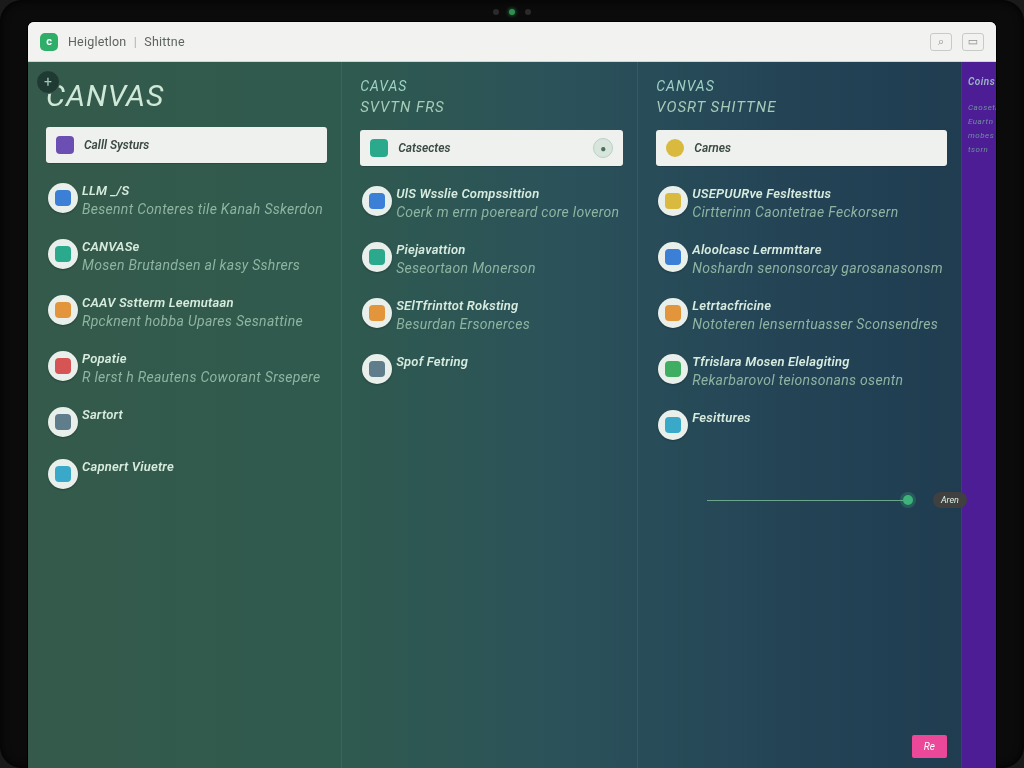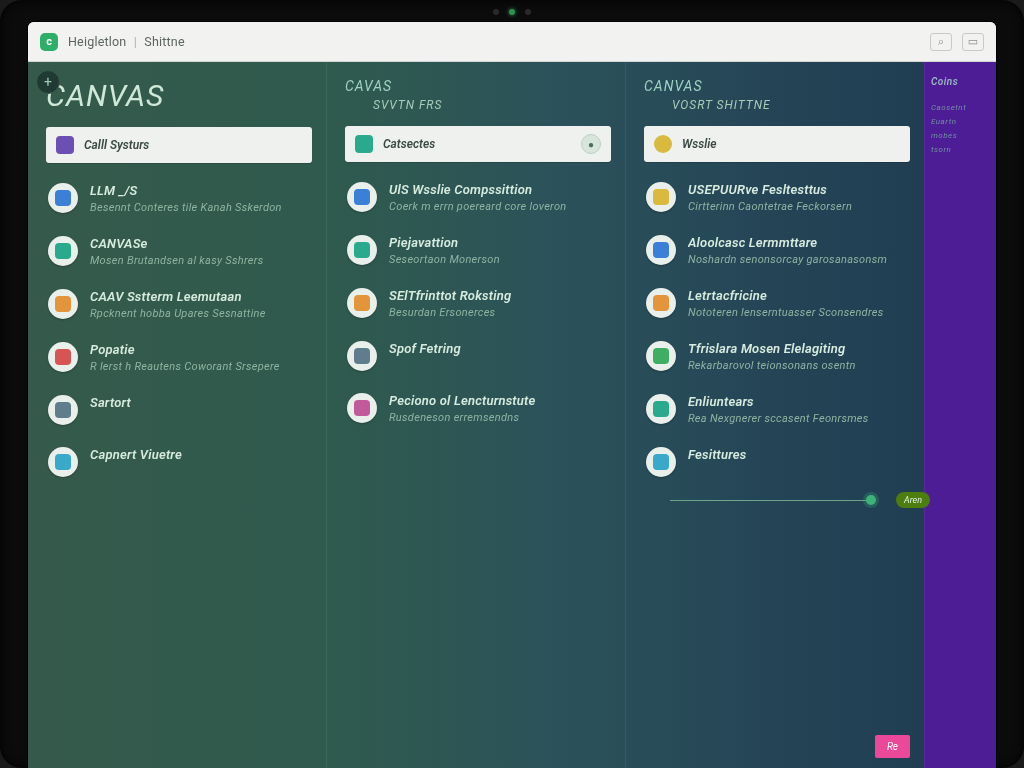--- a/index.html
+++ b/index.html
@@ -54,54 +54,54 @@
   
   .surface-bg {
     position:absolute; inset:0;
     background: linear-gradient(90deg, #355a4b 0%, #2f5a4e 32%, #2b525a 55%, #244456 78%, #1f3b4f 100%);
   }
 
   .cols { position:relative; display:flex; width:100%; height:100%; z-index:1;font-style:italic; }
   .col { flex:1; padding: 16px 14px 10px 18px; display:flex; flex-direction:column; position:relative; }
   .col + .col { border-left: 1px solid rgba(255,255,255,0.07); }
 
-  .section-subtle { font-size:12px; letter-spacing:1px; color:#a7cbb8; text-transform:uppercase; margin-top:4px;margin-left:28px; }
+  .section-subtle { font-size:15px; letter-spacing:1px; color:#a7cbb8; text-transform:uppercase; margin-top:4px; }
   .col-title {
     font-size: 24px; font-weight:400; color:#cfe8d7; letter-spacing:.5px;
   }
   .col-title.small { font-size:14px; color:#9fd2c4; text-transform:uppercase; letter-spacing:1px;}
   .col1 .col-title { font-size:30px; text-transform:uppercase; letter-spacing:1px;}
 
   .pill-row {
     margin-top:14px;
     height:36px; background:#eef1ee; border-radius:3px;
     display:flex; align-items:center; gap:10px; padding:0 10px;
     color:#3a4a42; font-size:12px; font-weight:600;
     box-shadow: 0 1px 0 rgba(0,0,0,.15);
   }
   .pill-row .ico { width:18px;height:18px;border-radius:4px; }
   .pill-row .spacer{flex:1;}
   .pill-row .end-ico{ width:20px;height:20px;border-radius:50%; background:#d7e5dc; border:1px solid #bcd0c4; display:flex;align-items:center;justify-content:center; font-size:10px; color:#4b6f5c;}
 
   .list { margin-top:10px; display:flex; flex-direction:column; gap:2px; flex:1; overflow:hidden;}
   .item {
-    display:flex; align-items:flex-start; gap:12px;
+    display:flex; align-items:flex-start; gap:4px;
     padding:10px 4px 10px 2px;
     cursor:pointer;
   }
   .item .ico-wrap {
     width:30px;height:30px;border-radius:50%;
     background:#e9efea; flex:0 0 30px;
     display:flex;align-items:center;justify-content:center;
     box-shadow: 0 1px 2px rgba(0,0,0,.25);
   }
   .item .ico-core { width:16px;height:16px;border-radius:4px; }
   .item .texts { display:flex; flex-direction:column; min-width:0;}
   .item .label { font-size:13px; font-weight:600; color:#d7ebde; letter-spacing:.2px; white-space:nowrap; overflow:hidden; text-overflow:ellipsis;}
-  .item .desc  { font-size:11px; color:#8fb4a2; letter-spacing:.3px; margin-top:3px; white-space:nowrap; overflow:hidden; text-overflow:ellipsis;}
+  .item .desc  { font-size:14px; color:#8fb4a2; letter-spacing:.3px; margin-top:3px; white-space:nowrap; overflow:hidden; text-overflow:ellipsis;}
 
   
   .rail {
     width:72px; flex:0 0 72px;
     background:#4c1d95;
     border-left:1px solid rgba(255,255,255,.06);
     padding:14px 6px;
     display:flex; flex-direction:column; gap:16px;
     font-size:8px; color:#71909f; letter-spacing:.5px;
     text-align:left;
@@ -118,21 +118,21 @@
     z-index:3;
   }
 
   
   .float-node {
     position:absolute; right:-6px; top:430px; z-index:4;
     display:flex; align-items:center;
   }
   .float-line { width:200px; height:1px; background:#6aa58c; position:relative;}
   .float-line::after{ content:""; position:absolute; right:-6px; top:-5px; width:10px;height:10px;border-radius:50%; background:#3db37a; box-shadow:0 0 0 3px rgba(61,179,122,.25);}
-  .float-chip { margin-left:26px; background:#4d7c0f; color:#dff3e7; font-size:9px; padding:3px 8px; border-radius:10px;}
+  .float-chip { margin-left:26px; background:#404040; color:#dff3e7; font-size:9px; padding:3px 8px; border-radius:10px;}
 
   .bottom-cta {
     position:absolute; right:14px; bottom:10px;
     background:#ec4899; color:#fff;
     font-size:10px; padding:6px 12px;
     border-radius:2px;
   }
 
   
   .c-purple{background:#6b4fb3;} .c-blue{background:#3b7fd6;} .c-teal{background:#2aa98c;}
@@ -276,39 +276,30 @@
                 </div>
               </div>
               <div class="item">
                 <div class="ico-wrap">
                   <div class="ico-core c-slate"></div>
                 </div>
                 <div class="texts">
                   <div class="label">Spof Fetring</div>
                 </div>
               </div>
-              <div class="item">
-                <div class="ico-wrap">
-                  <div class="ico-core c-pink"></div>
-                </div>
-                <div class="texts">
-                  <div class="label">Peciono ol Lencturnstute</div>
-                  <div class="desc">Rusdeneson erremsendns</div>
-                </div>
-              </div>
             </div>
         </div>
 
         <div class="col" style="position:relative;">
           <div class="col-title small">CANVAS</div>
           <div class="section-subtle">Vosrt Shittne</div>
 
           <div class="pill-row">
             <div class="ico c-yellow" style="border-radius:50%;"></div>
-            <span>Wsslie</span>
+            <span>Carnes</span>
           </div>
 
           <div class="list" id="list2">
               <div class="item">
                 <div class="ico-wrap">
                   <div class="ico-core c-yellow"></div>
                 </div>
                 <div class="texts">
                   <div class="label">USEPUURve Fesltesttus</div>
                   <div class="desc">Cirtterinn Caontetrae Feckorsern</div>
@@ -332,29 +323,20 @@
                   <div class="desc">Nototeren lenserntuasser Sconsendres</div>
                 </div>
               </div>
               <div class="item">
                 <div class="ico-wrap">
                   <div class="ico-core c-green"></div>
                 </div>
                 <div class="texts">
                   <div class="label">Tfrislara Mosen Elelagiting</div>
                   <div class="desc">Rekarbarovol teionsonans osentn</div>
-                </div>
-              </div>
-              <div class="item">
-                <div class="ico-wrap">
-                  <div class="ico-core c-teal"></div>
-                </div>
-                <div class="texts">
-                  <div class="label">Enliuntears</div>
-                  <div class="desc">Rea Nexgnerer sccasent Feonrsmes</div>
                 </div>
               </div>
               <div class="item">
                 <div class="ico-wrap">
                   <div class="ico-core c-cyan"></div>
                 </div>
                 <div class="texts">
                   <div class="label">Fesittures</div>
                 </div>
               </div>

